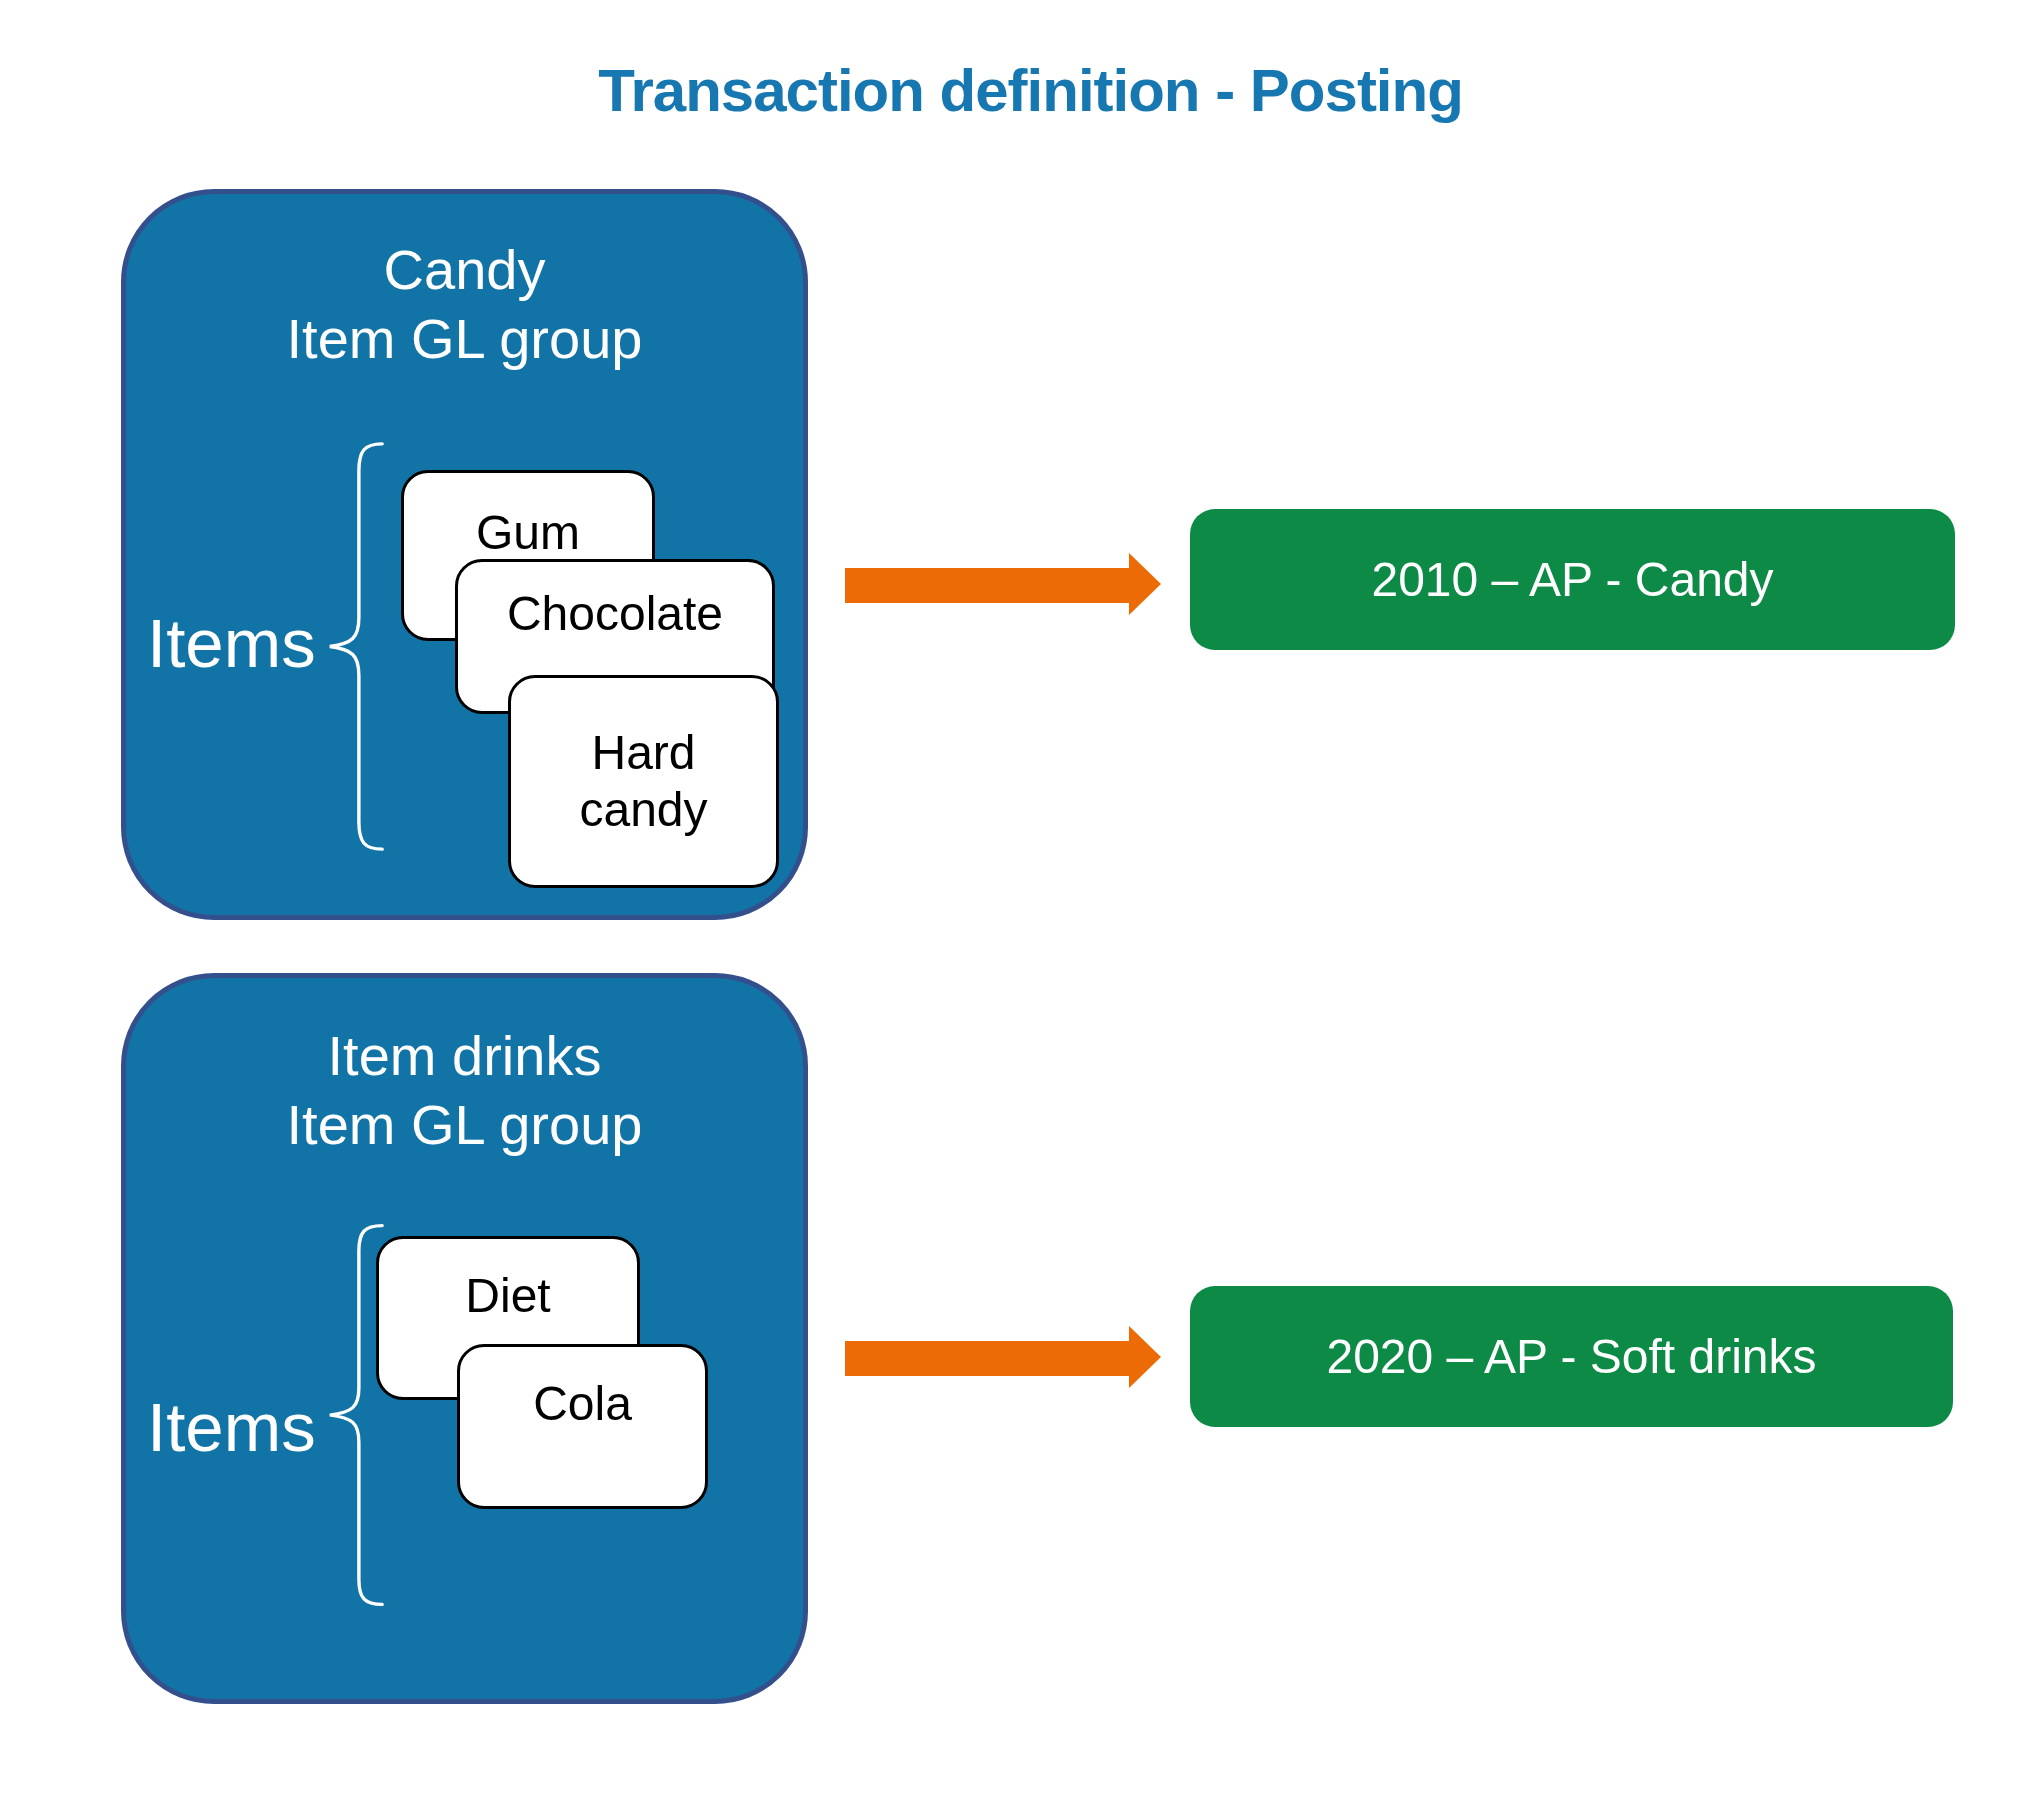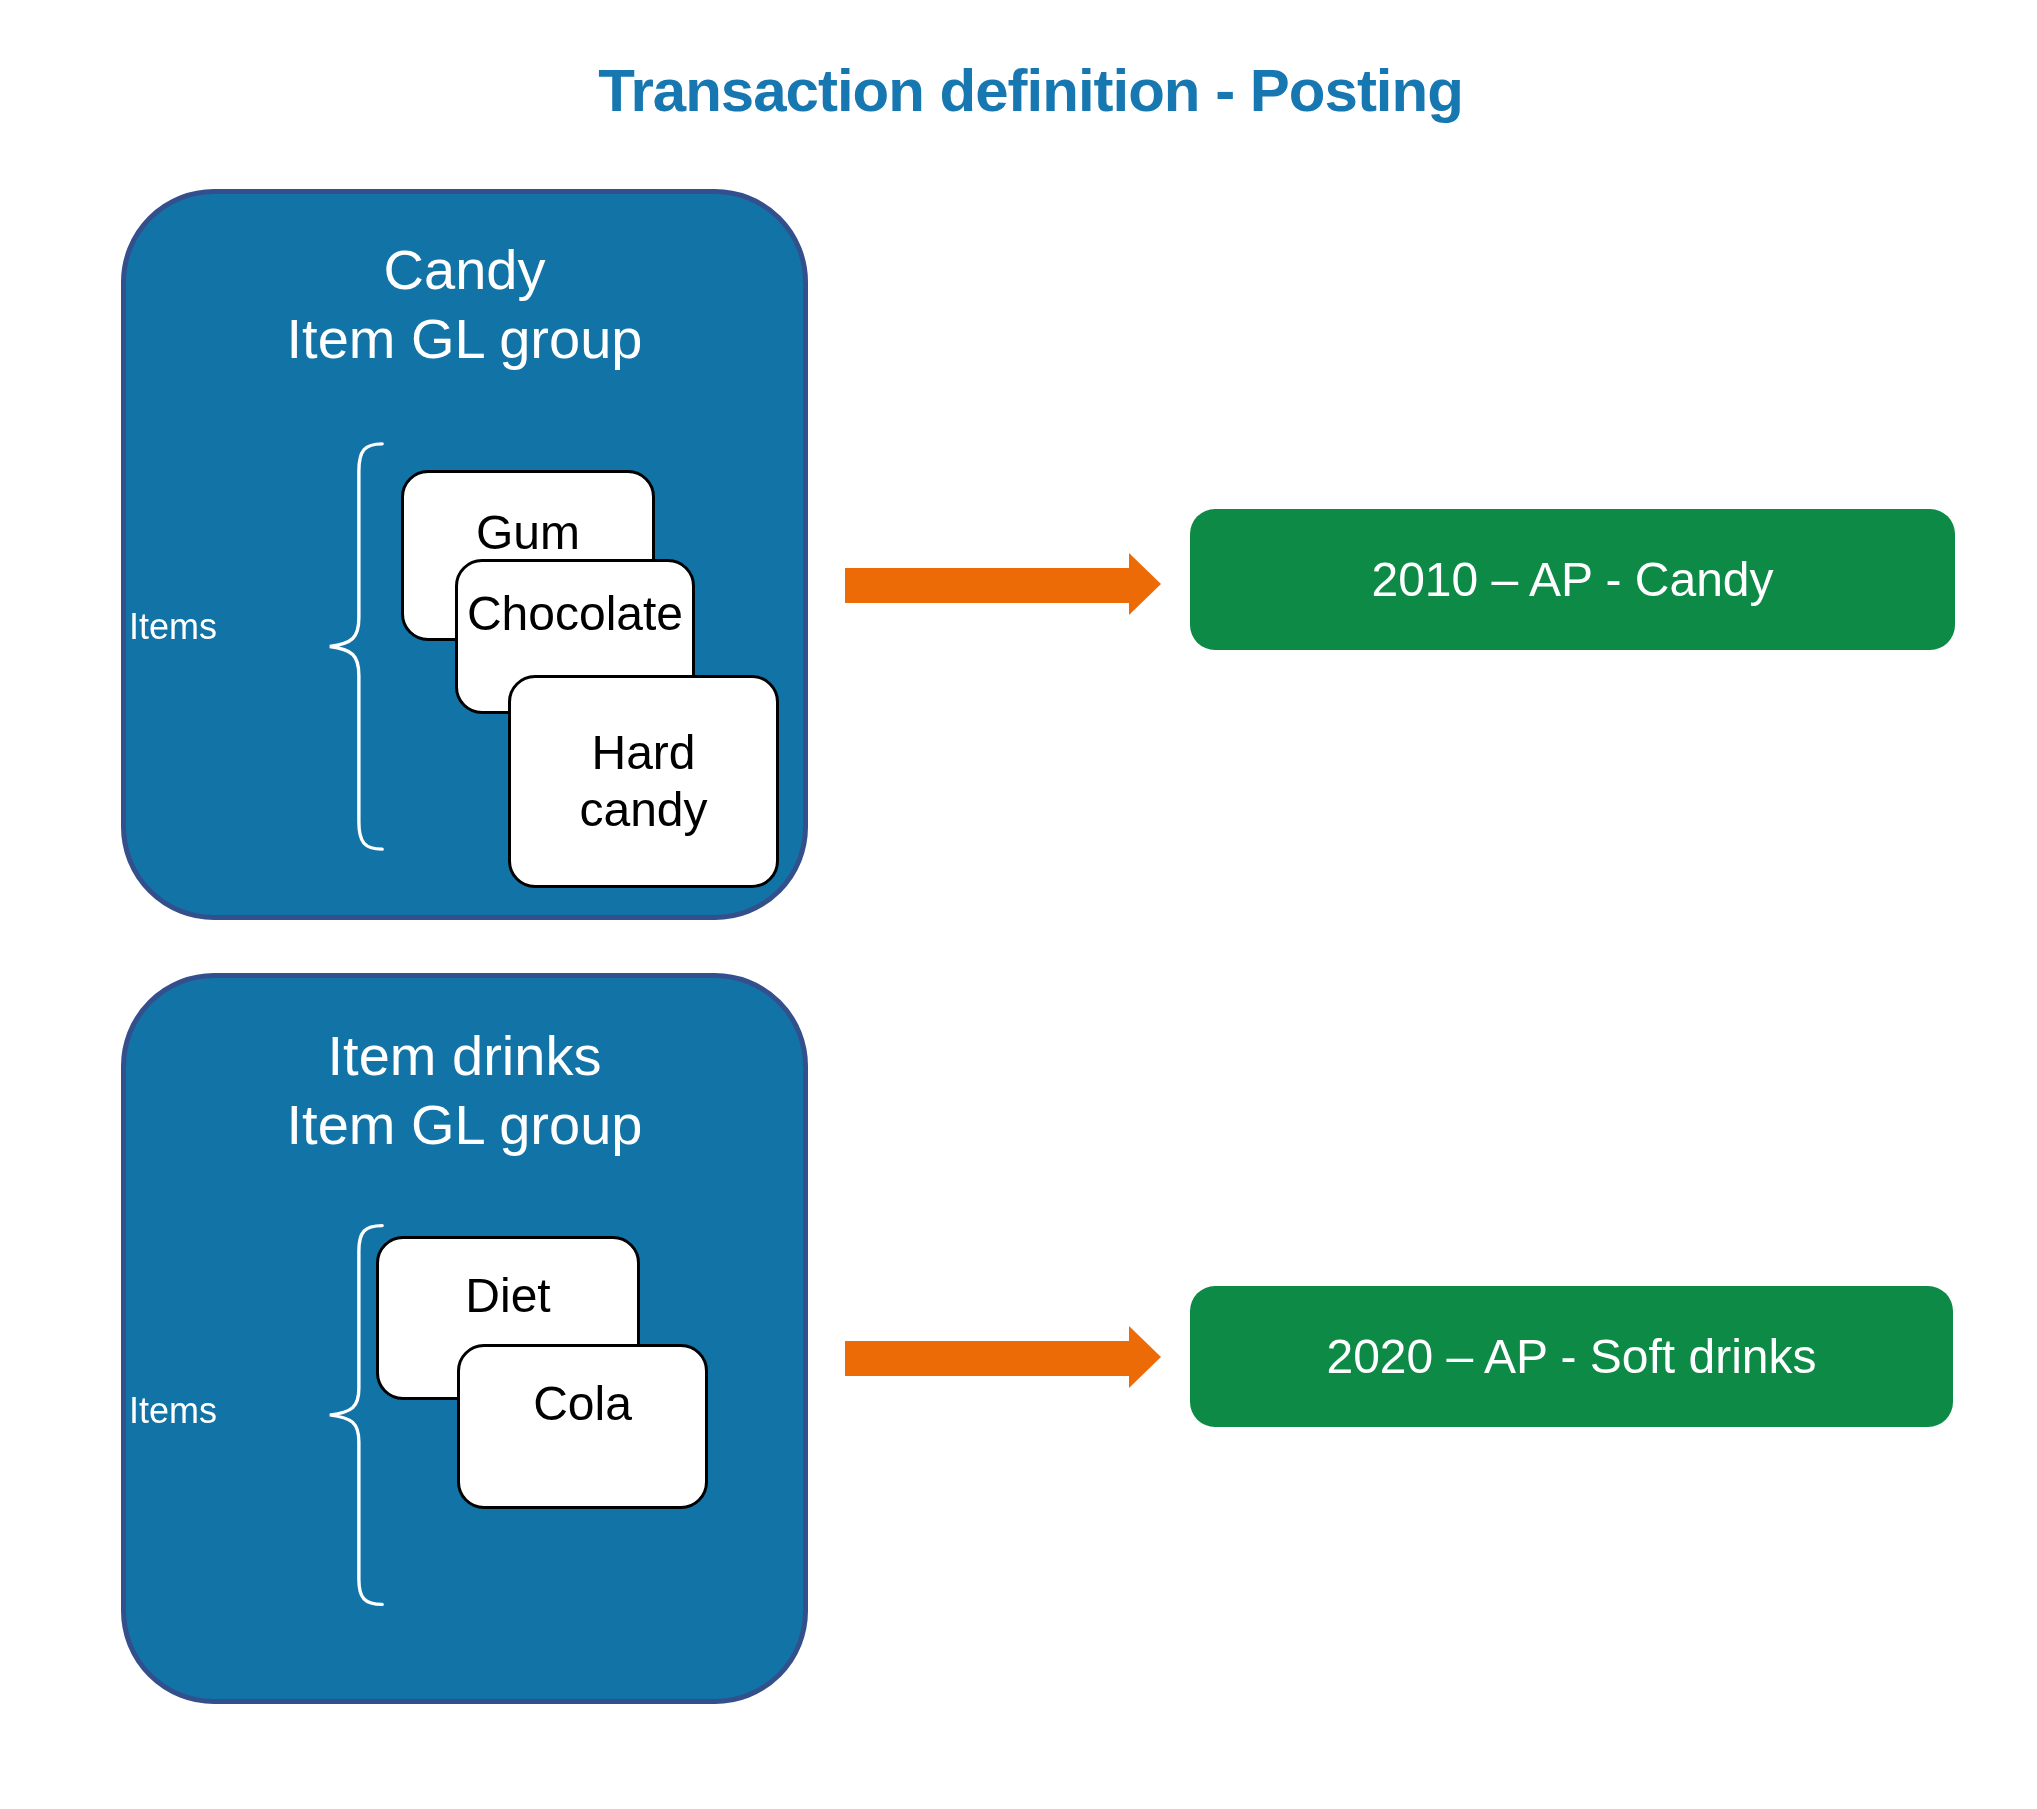--- a/index.html
+++ b/index.html
@@ -42,23 +42,23 @@
     text-align: center;
     color: var(--group-text, #ffffff);
     font-size: 56px;
     line-height: 1.24;
   }
   .g1.gl-heading { top: 235px; }
   .g2.gl-heading { top: 1021px; }
 
   .items-label {
     position: absolute;
-    left: 129px;
+    left: 147px;
     color: var(--group-text, #ffffff);
-    font-size: 36px;
+    font-size: 69px;
     line-height: 1;
   }
   .g1.items-label { top: 609px; }
   .g2.items-label { top: 1393px; }
 
   .brace { position: absolute; left: 322px; color: var(--group-text, #ffffff); }
   .g1.brace { top: 440px; }
   .g2.brace { top: 1222px; }
 
   
@@ -72,21 +72,21 @@
     align-items: center;
     justify-content: center;
     text-align: center;
     font-size: 48px;
     line-height: 1.18;
     color: var(--card-text, #000000);
     white-space: pre-line;
   }
   .card.single { padding-bottom: 44px; }
   .c10 { left: 401px; top: 454px;  width: 254px; height: 171px; margin-top: 16px; }
-  .c11 { left: 455px; top: 559px;  width: 240px; height: 155px; }
+  .c11 { left: 455px; top: 559px;  width: 320px; height: 155px; }
   .c12 { left: 508px; top: 675px;  width: 271px; height: 213px; }
   .c20 { left: 376px; top: 1236px; width: 264px; height: 164px; }
   .c21 { left: 457px; top: 1344px; width: 251px; height: 165px; }
   .c22 { left: 504px; top: 1463px; width: 252px; height: 162px; }
 
   
   .arrow { position: absolute; width: 316px; height: 63px; }
   .g1.arrow { left: 845px; top: 553px; }
   .g2.arrow { left: 845px; top: 1326px; }
   .arrow-shaft {

